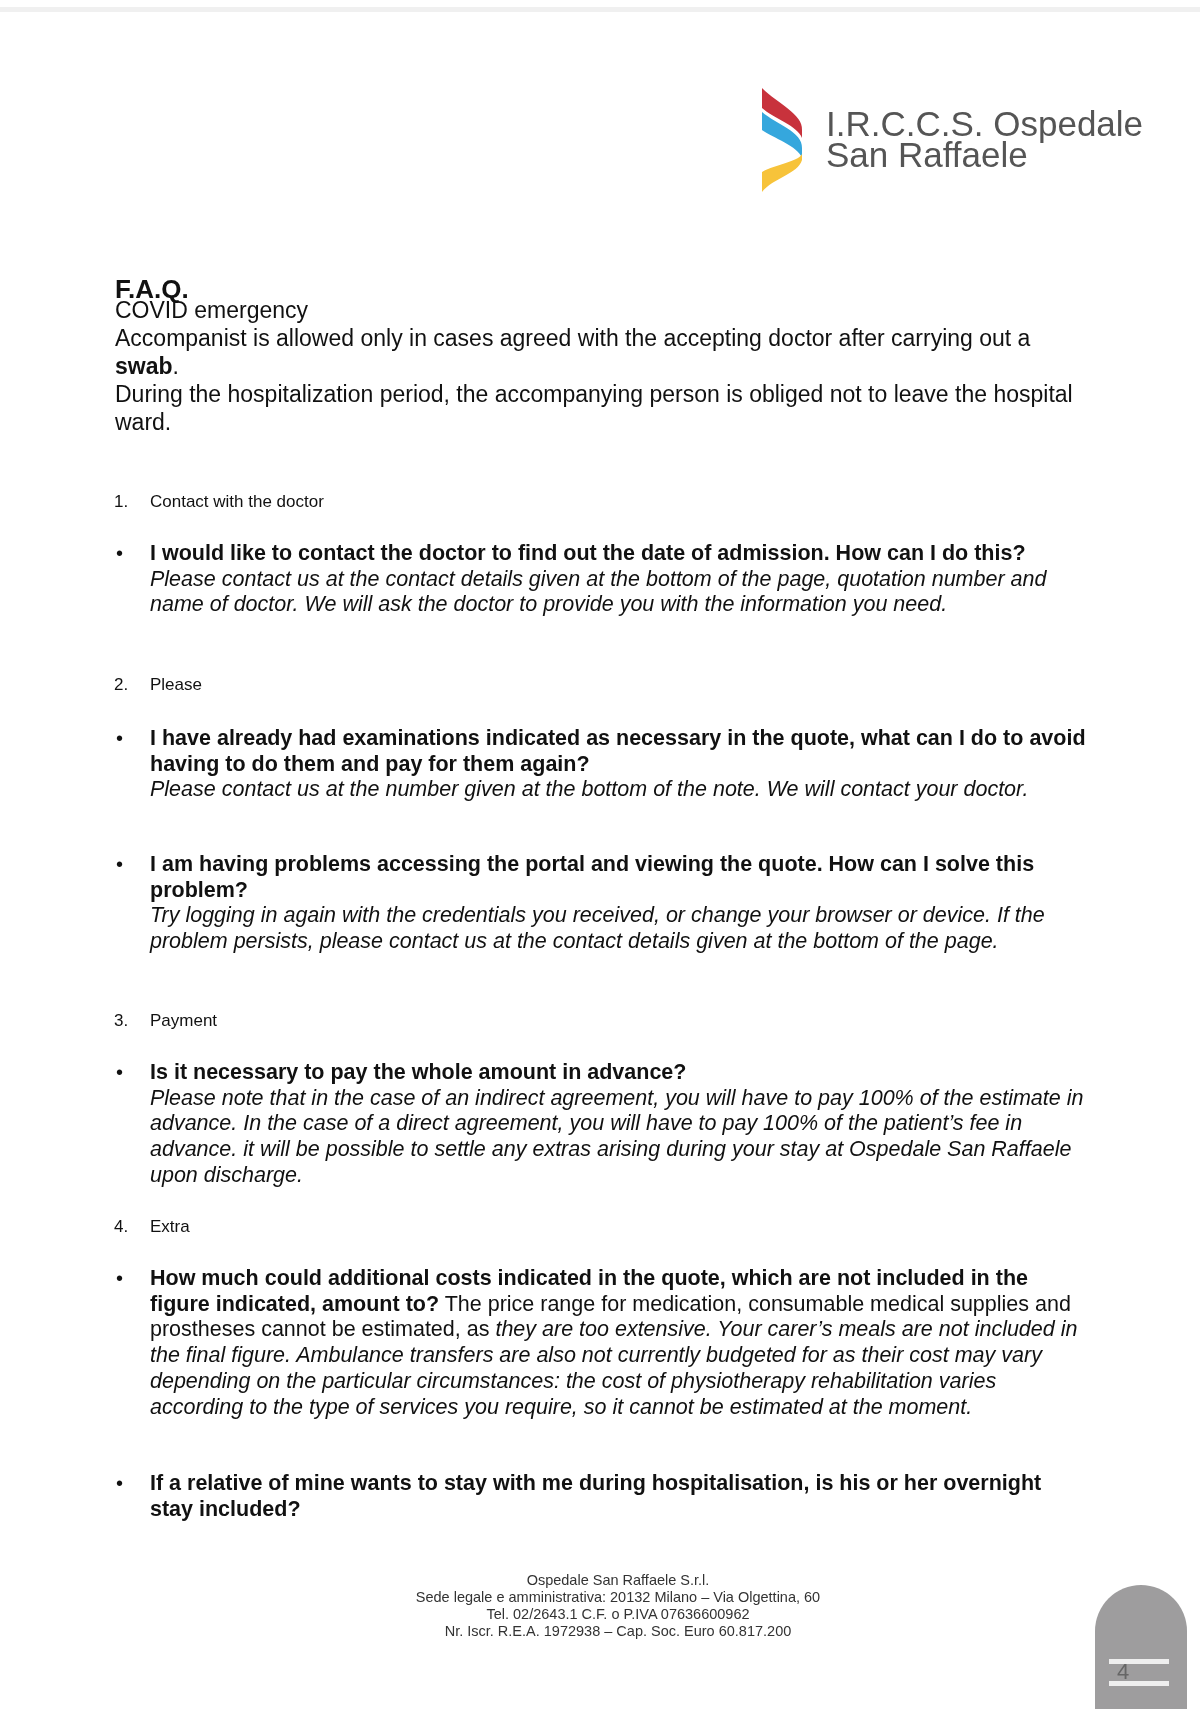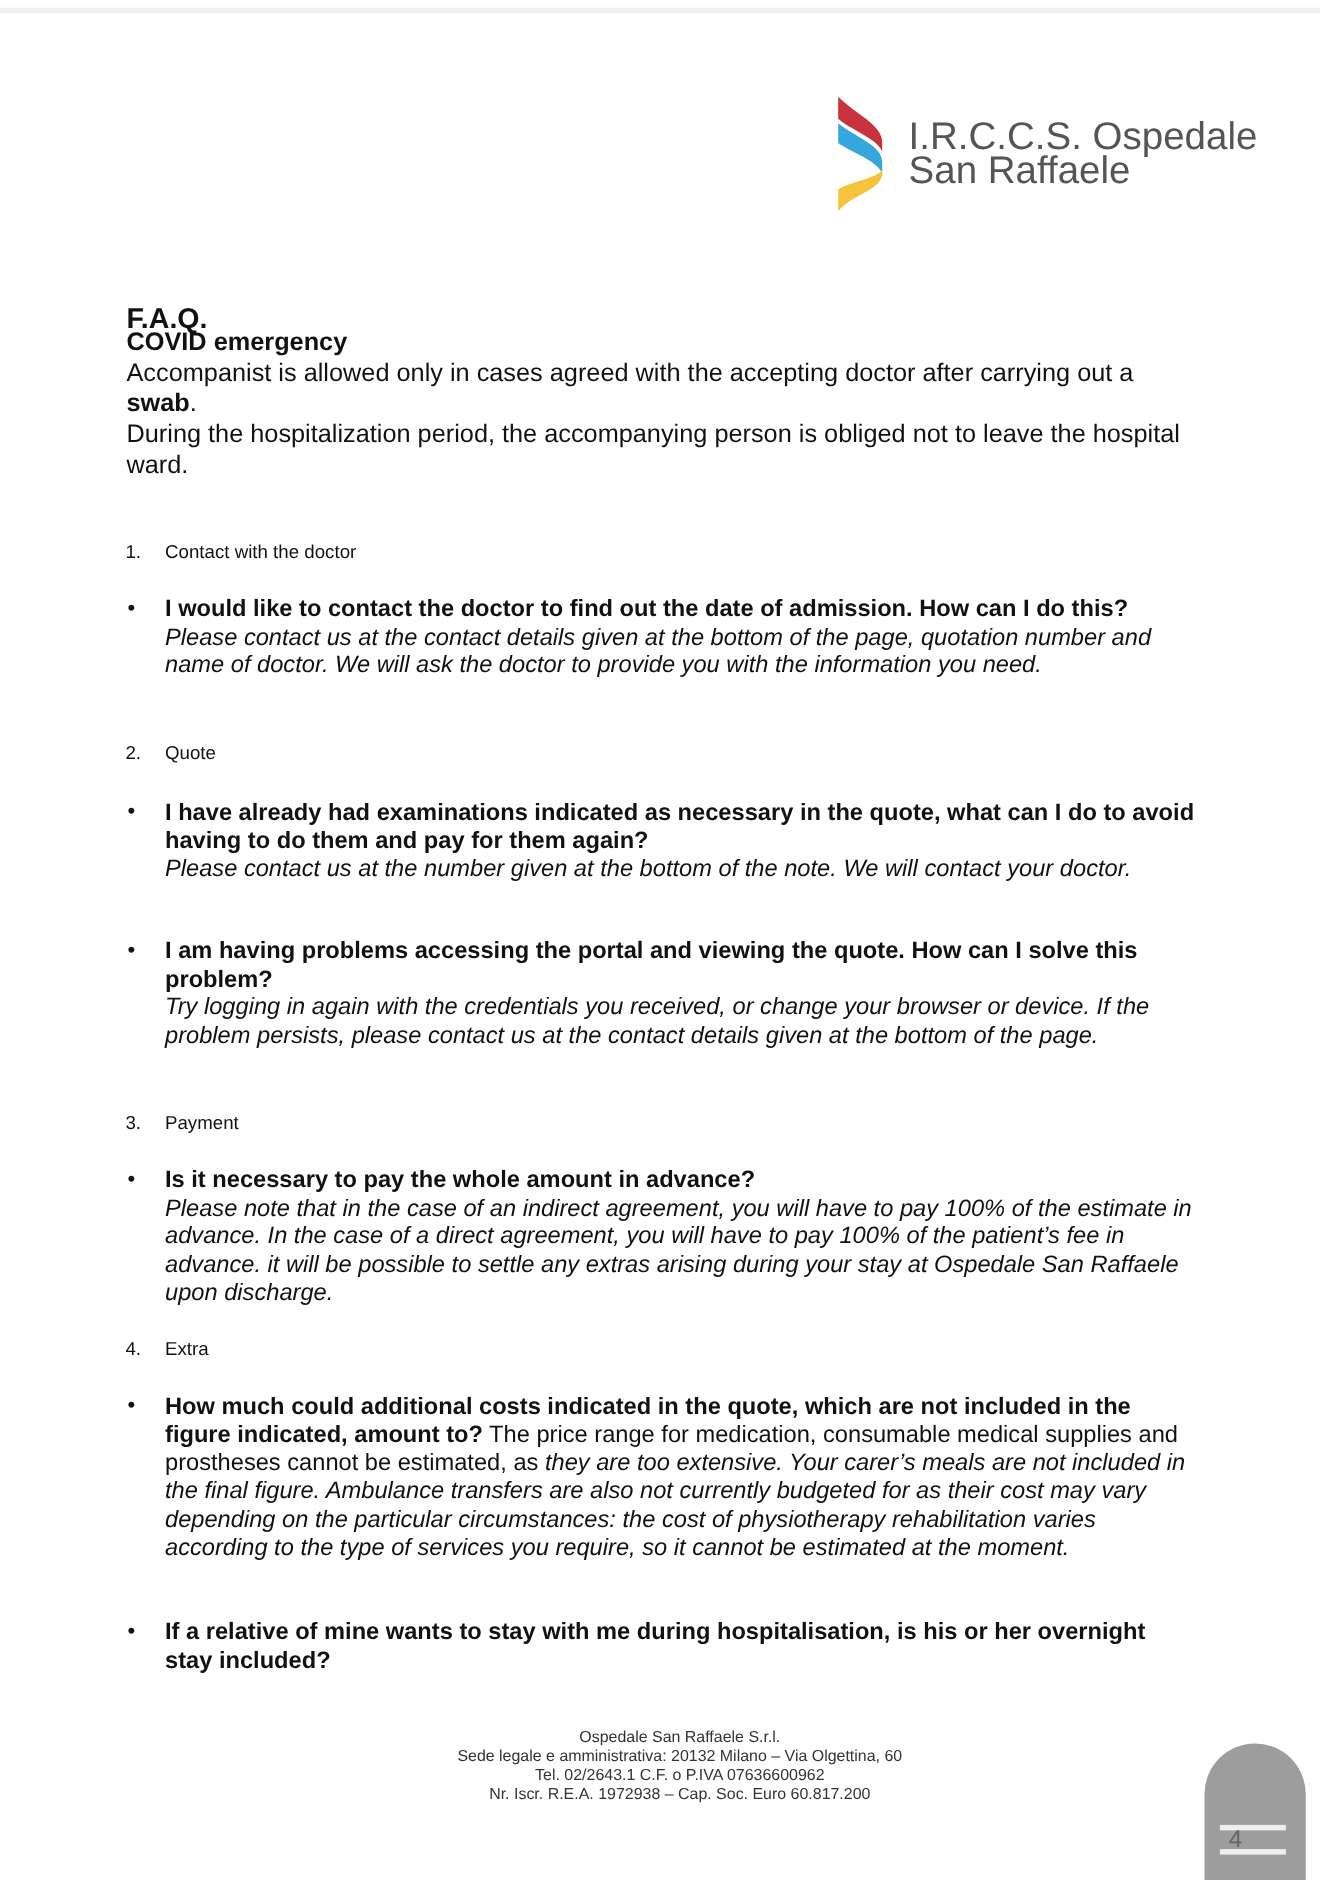--- a/index.html
+++ b/index.html
@@ -39,33 +39,33 @@
   <path d="M44 74 C 40 88, 15 92, 4 106 L 4 86 C 18 78, 40 76, 44 68 Z" fill="#f7c33a"></path>
 </svg>
 <div class="logo-text">
   <div>I.R.C.C.S. Ospedale</div>
   <div>San Raffaele</div>
 </div>
 
 <div class="abs faq-title">F.A.Q.</div>
 
 <div class="abs covid">
-  <div style="font-weight:bold">COVID emergency</div>
+  <div style="font-weight:normal">COVID emergency</div>
   <div><span>Accompanist is allowed only in cases agreed with the accepting doctor after carrying out a </span><b>swab</b><span>.</span></div>
   <div>During the hospitalization period, the accompanying person is obliged not to leave the hospital ward.</div>
 </div>
 
 <div class="sec" style="top:488px"><span class="num">1.</span><span>Contact with the doctor</span></div>
 <div class="q" style="top:541px">
   <span class="bullet">•</span>
   <div class="qt">I would like to contact the doctor to find out the date of admission. How can I do this?</div>
   <div class="ans">Please contact us at the contact details given at the bottom of the page, quotation number and name of doctor. We will ask the doctor to provide you with the information you need.</div>
 </div>
 
-<div class="sec" style="top:671px"><span class="num">2.</span><span>Quote</span></div>
+<div class="sec" style="top:671px"><span class="num">2.</span><span>Please</span></div>
 <div class="q" style="top:726px">
   <span class="bullet">•</span>
   <div class="qt">I have already had examinations indicated as necessary in the quote, what can I do to avoid having to do them and pay for them again?</div>
   <div class="ans">Please contact us at the number given at the bottom of the note. We will contact your doctor.</div>
 </div>
 <div class="q" style="top:852px">
   <span class="bullet">•</span>
   <div class="qt">I am having problems accessing the portal and viewing the quote. How can I solve this problem?</div>
   <div class="ans">Try logging in again with the credentials you received, or change your browser or device. If the problem persists, please contact us at the contact details given at the bottom of the page.</div>
 </div>

